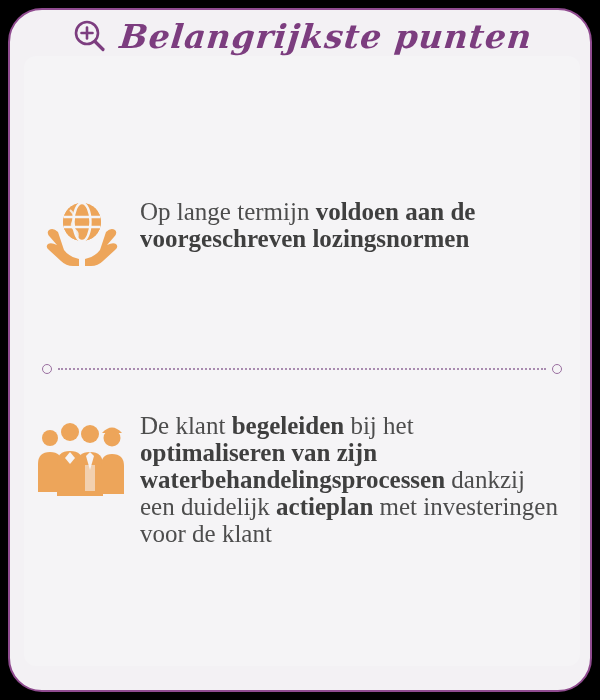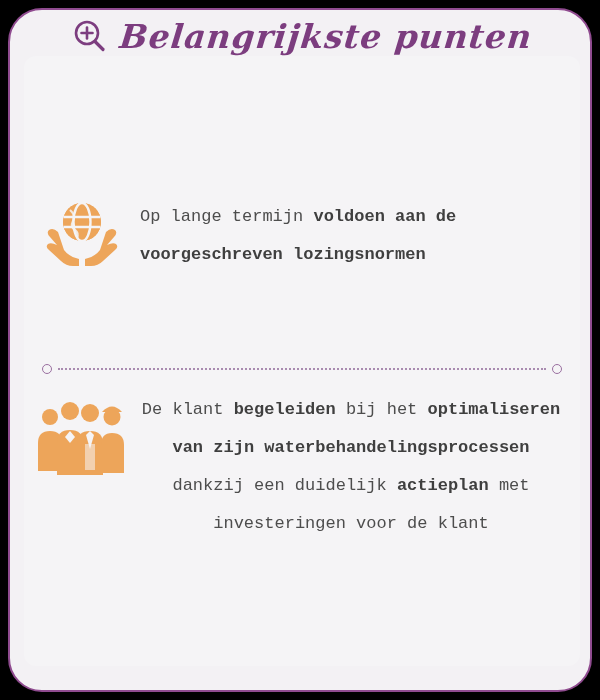--- a/index.html
+++ b/index.html
@@ -87,37 +87,37 @@
   }
 
   .row {
     position: absolute;
     display: flex;
     align-items: flex-start;
     width: 556px;
   }
 
   .row-1 { top: 140px; }
-  .row-2 { top: 335px; text-align: center; }
+  .row-2 { top: 356px; }
 
   .row-icon {
     flex: 0 0 auto;
     width: 116px;
     display: flex;
     justify-content: center;
     align-items: center;
   }
 
   .row-text {
     flex: 1 1 auto;
     padding-right: 18px;
     color: #4d4d4d;
-    font-size: 17px;
-    line-height: 38px;
-    font-family: Liberation Mono, monospace;
+    font-size: 25px;
+    line-height: 27px;
+    font-family: Liberation Serif, serif;
   }
 
   .row-text b {
     font-weight: bold;
     color: #3f3f3f;
   }
 
   .row-1 .row-text { padding-top: 2px; }
   .row-2 .row-text { padding-top: 0px; }
 

